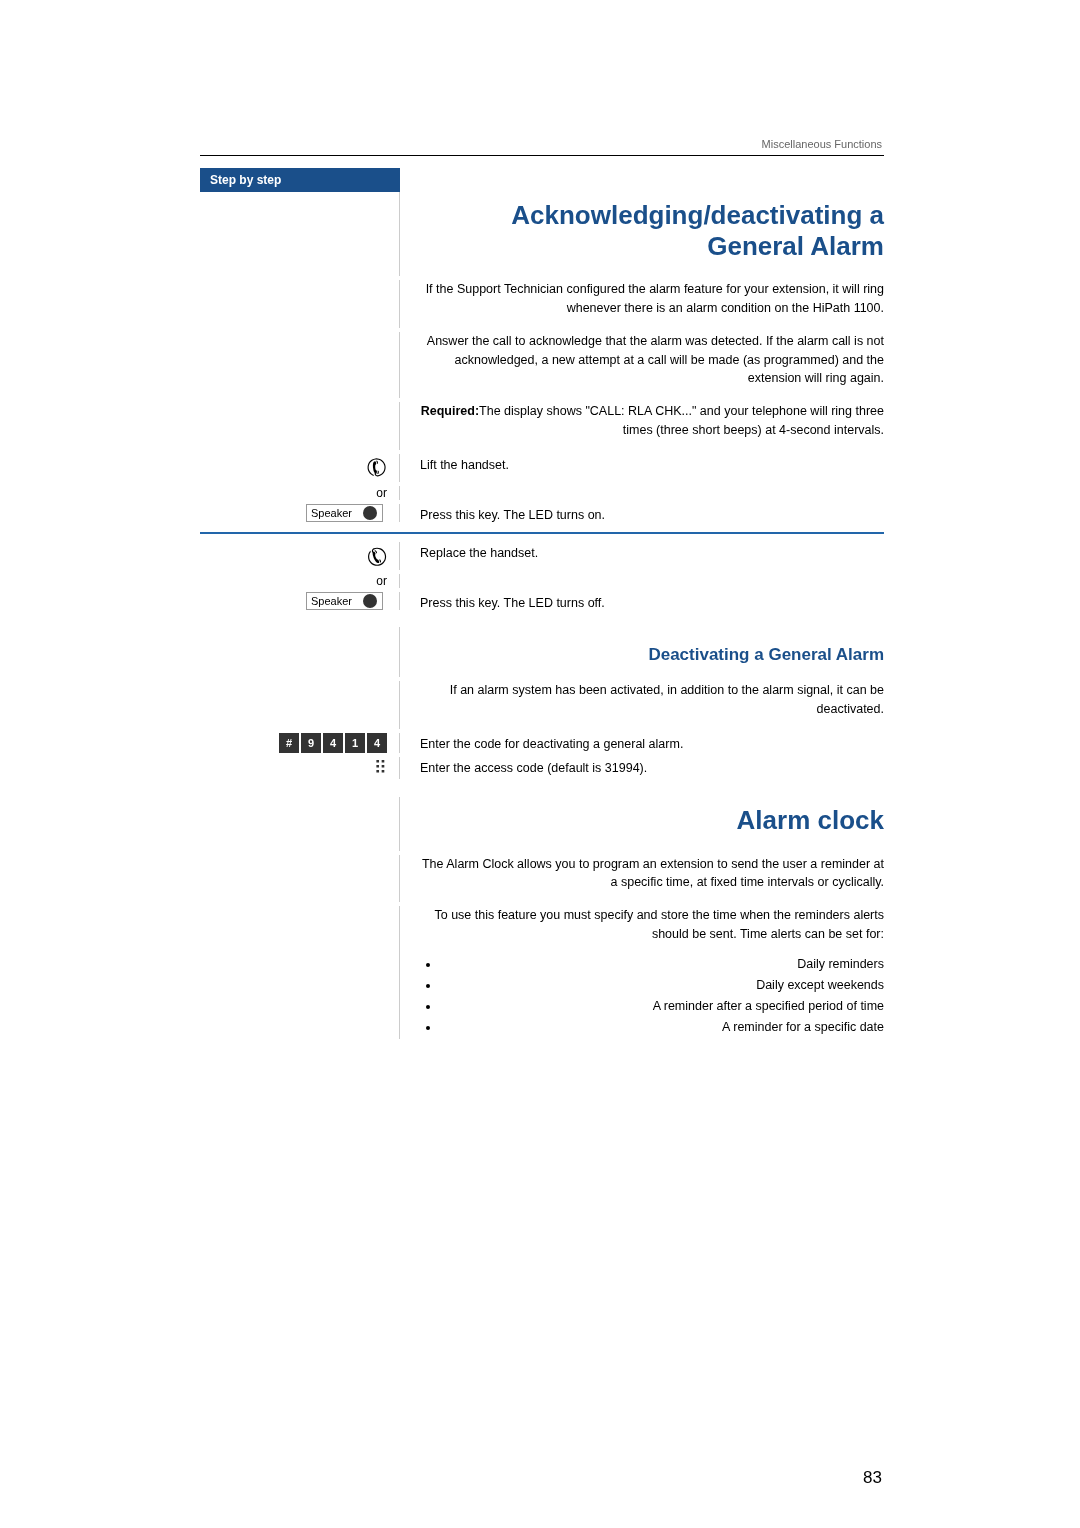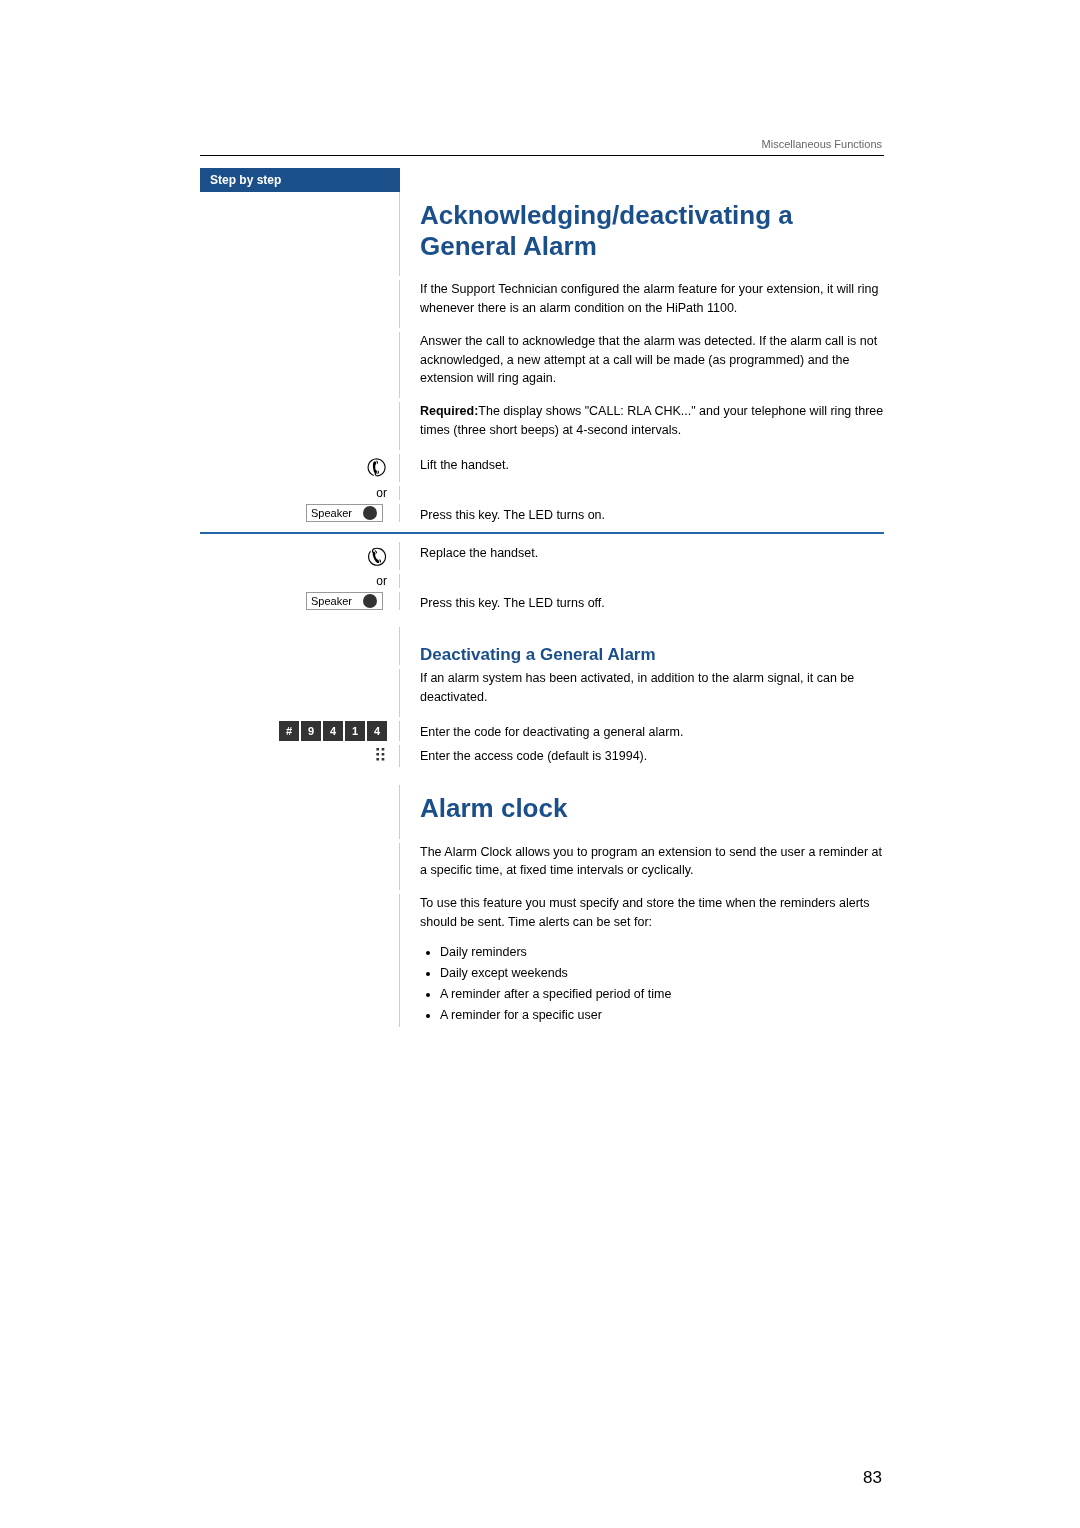--- a/index.html
+++ b/index.html
@@ -69,21 +69,21 @@
       margin-bottom: 14px;
       margin-top: 8px;
       line-height: 1.2;
     }
 
     .subsection-title {
       font-size: 17px;
       font-weight: bold;
       color: #1a4f8a;
       margin-top: 18px;
-      margin-bottom: 0;
+      margin-bottom: 12px;
     }
 
     .body-text {
       font-size: 12.5px;
       line-height: 1.5;
       color: #000000;
       margin-bottom: 10px;
     }
 
     .bold-text {
@@ -181,20 +181,21 @@
       flex: 1;
       padding-left: 20px;
       font-size: 12.5px;
       line-height: 1.5;
       padding-top: 2px;
     }
 
     .full-row {
       display: flex;
       margin-bottom: 4px;
+      text-align: right;
     }
 
     .left-spacer {
       width: 200px;
       min-width: 200px;
       border-right: 1px solid #cccccc;
     }
 
     .right-content {
       flex: 1;
@@ -364,21 +365,21 @@
     </div>
 
     <div class="full-row">
       <div class="left-spacer"></div>
       <div class="right-content">
         <p class="body-text">To use this feature you must specify and store the time when the reminders alerts should be sent. Time alerts can be set for:</p>
         <ul class="bullet-list">
           <li>Daily reminders</li>
           <li>Daily except weekends</li>
           <li>A reminder after a specified period of time</li>
-          <li>A reminder for a specific user</li>
+          <li>A reminder for a specific date</li>
         </ul>
       </div>
     </div>
 
   </div>
 
   <div class="page-number">83</div>
 
 </div>
 

